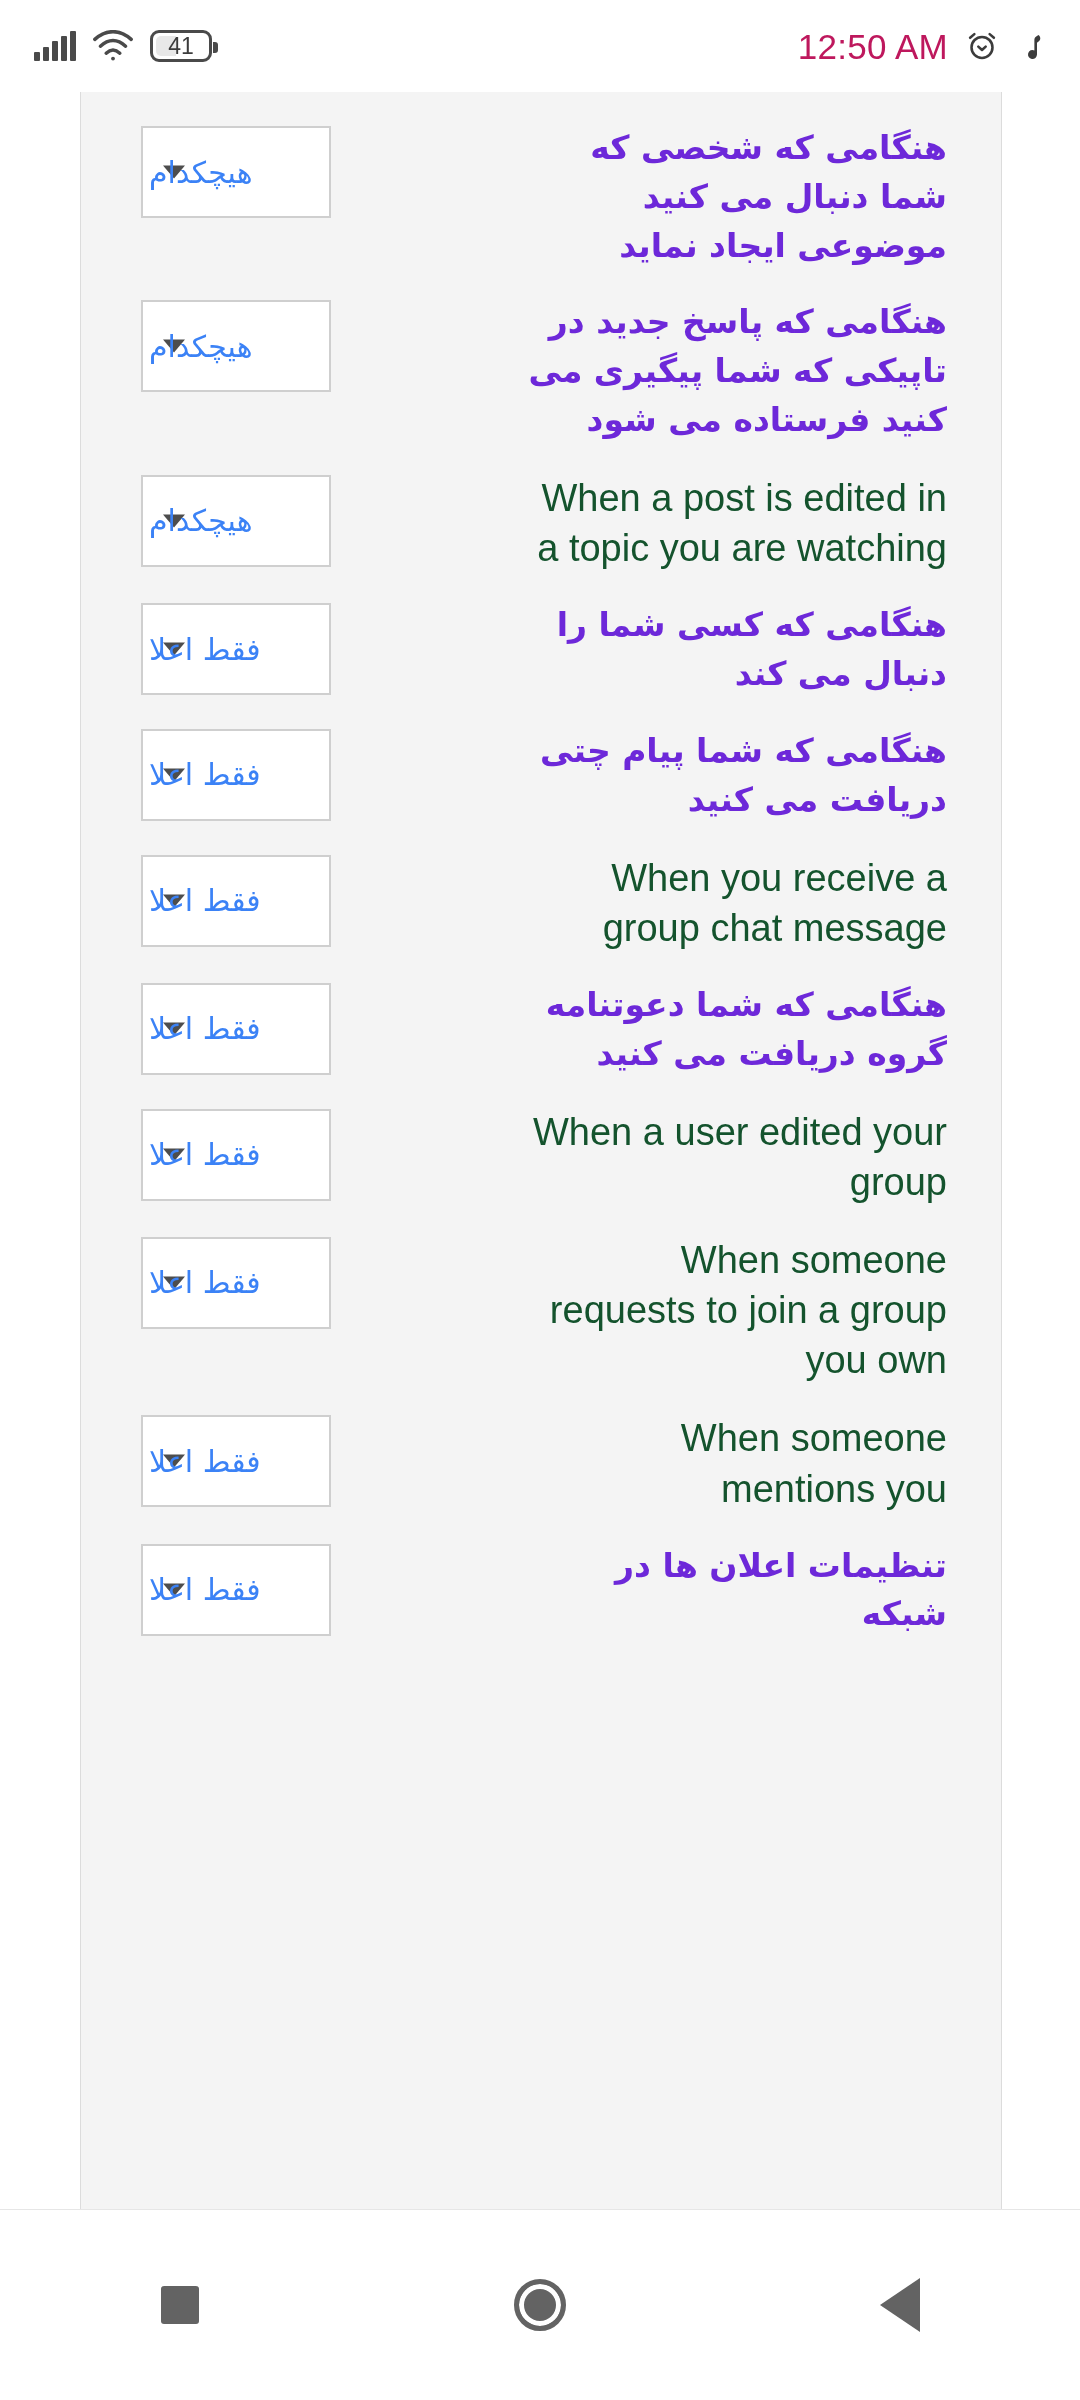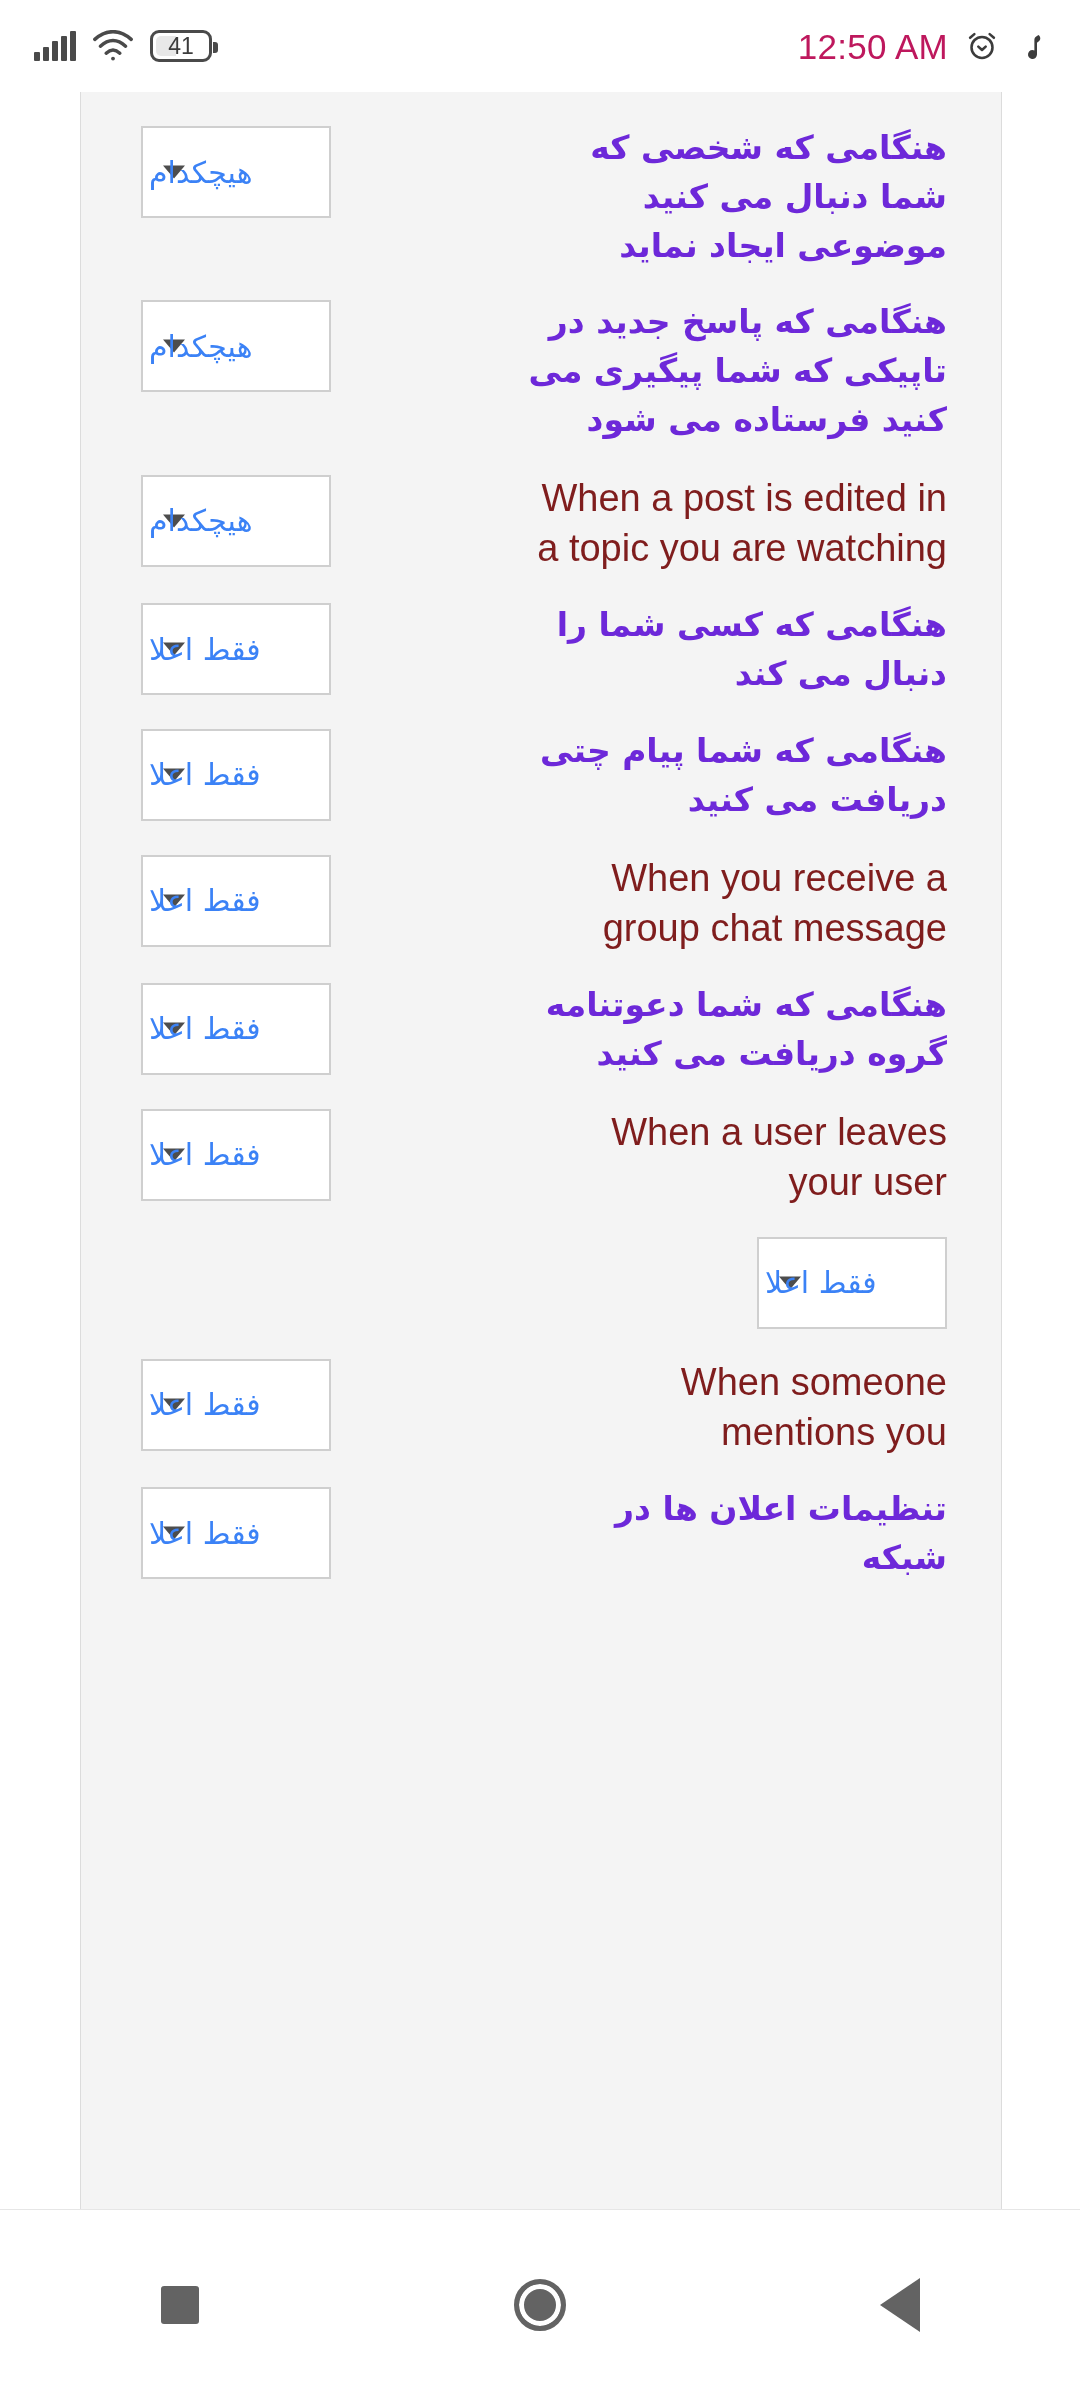--- a/index.html
+++ b/index.html
@@ -150,21 +150,21 @@
     max-width: 420px;
     word-wrap: break-word;
   }
   .pref-label.ltr {
     direction: ltr;
     text-align: right;
     font-family: "Liberation Sans", sans-serif;
     font-weight: 400;
     font-size: 38px;
     line-height: 1.32;
-    color: #7f1d1d;
+    color: #14532d;
   }
   .pref-label.rtl {
     direction: rtl;
     font-family: "DejaVu Sans", sans-serif;
     font-weight: 700;
     font-size: 33px;
     line-height: 1.48;
   }
 
   .pref-select {
@@ -353,28 +353,29 @@
 
       <div class="pref-row">
         <div class="pref-label rtl">هنگامی که شما دعوتنامه گروه دریافت می کنید</div>
         <div class="pref-select">
           <span class="sel-arrow"></span>
           <span class="sel-value">فقط اعلا</span>
         </div>
       </div>
 
       <div class="pref-row">
-        <div class="pref-label ltr">When a user leaves your user</div>
-        <div class="pref-select">
-          <span class="sel-arrow"></span>
-          <span class="sel-value">فقط اعلا</span>
-        </div>
-      </div>
-
-      <div class="pref-row">
+        <div class="pref-label ltr">When a user edited your group</div>
+        <div class="pref-select">
+          <span class="sel-arrow"></span>
+          <span class="sel-value">فقط اعلا</span>
+        </div>
+      </div>
+
+      <div class="pref-row">
+        <div class="pref-label ltr">When someone requests to join a group you own</div>
         <div class="pref-select">
           <span class="sel-arrow"></span>
           <span class="sel-value">فقط اعلا</span>
         </div>
       </div>
 
       <div class="pref-row">
         <div class="pref-label ltr">When someone mentions you</div>
         <div class="pref-select">
           <span class="sel-arrow"></span>

